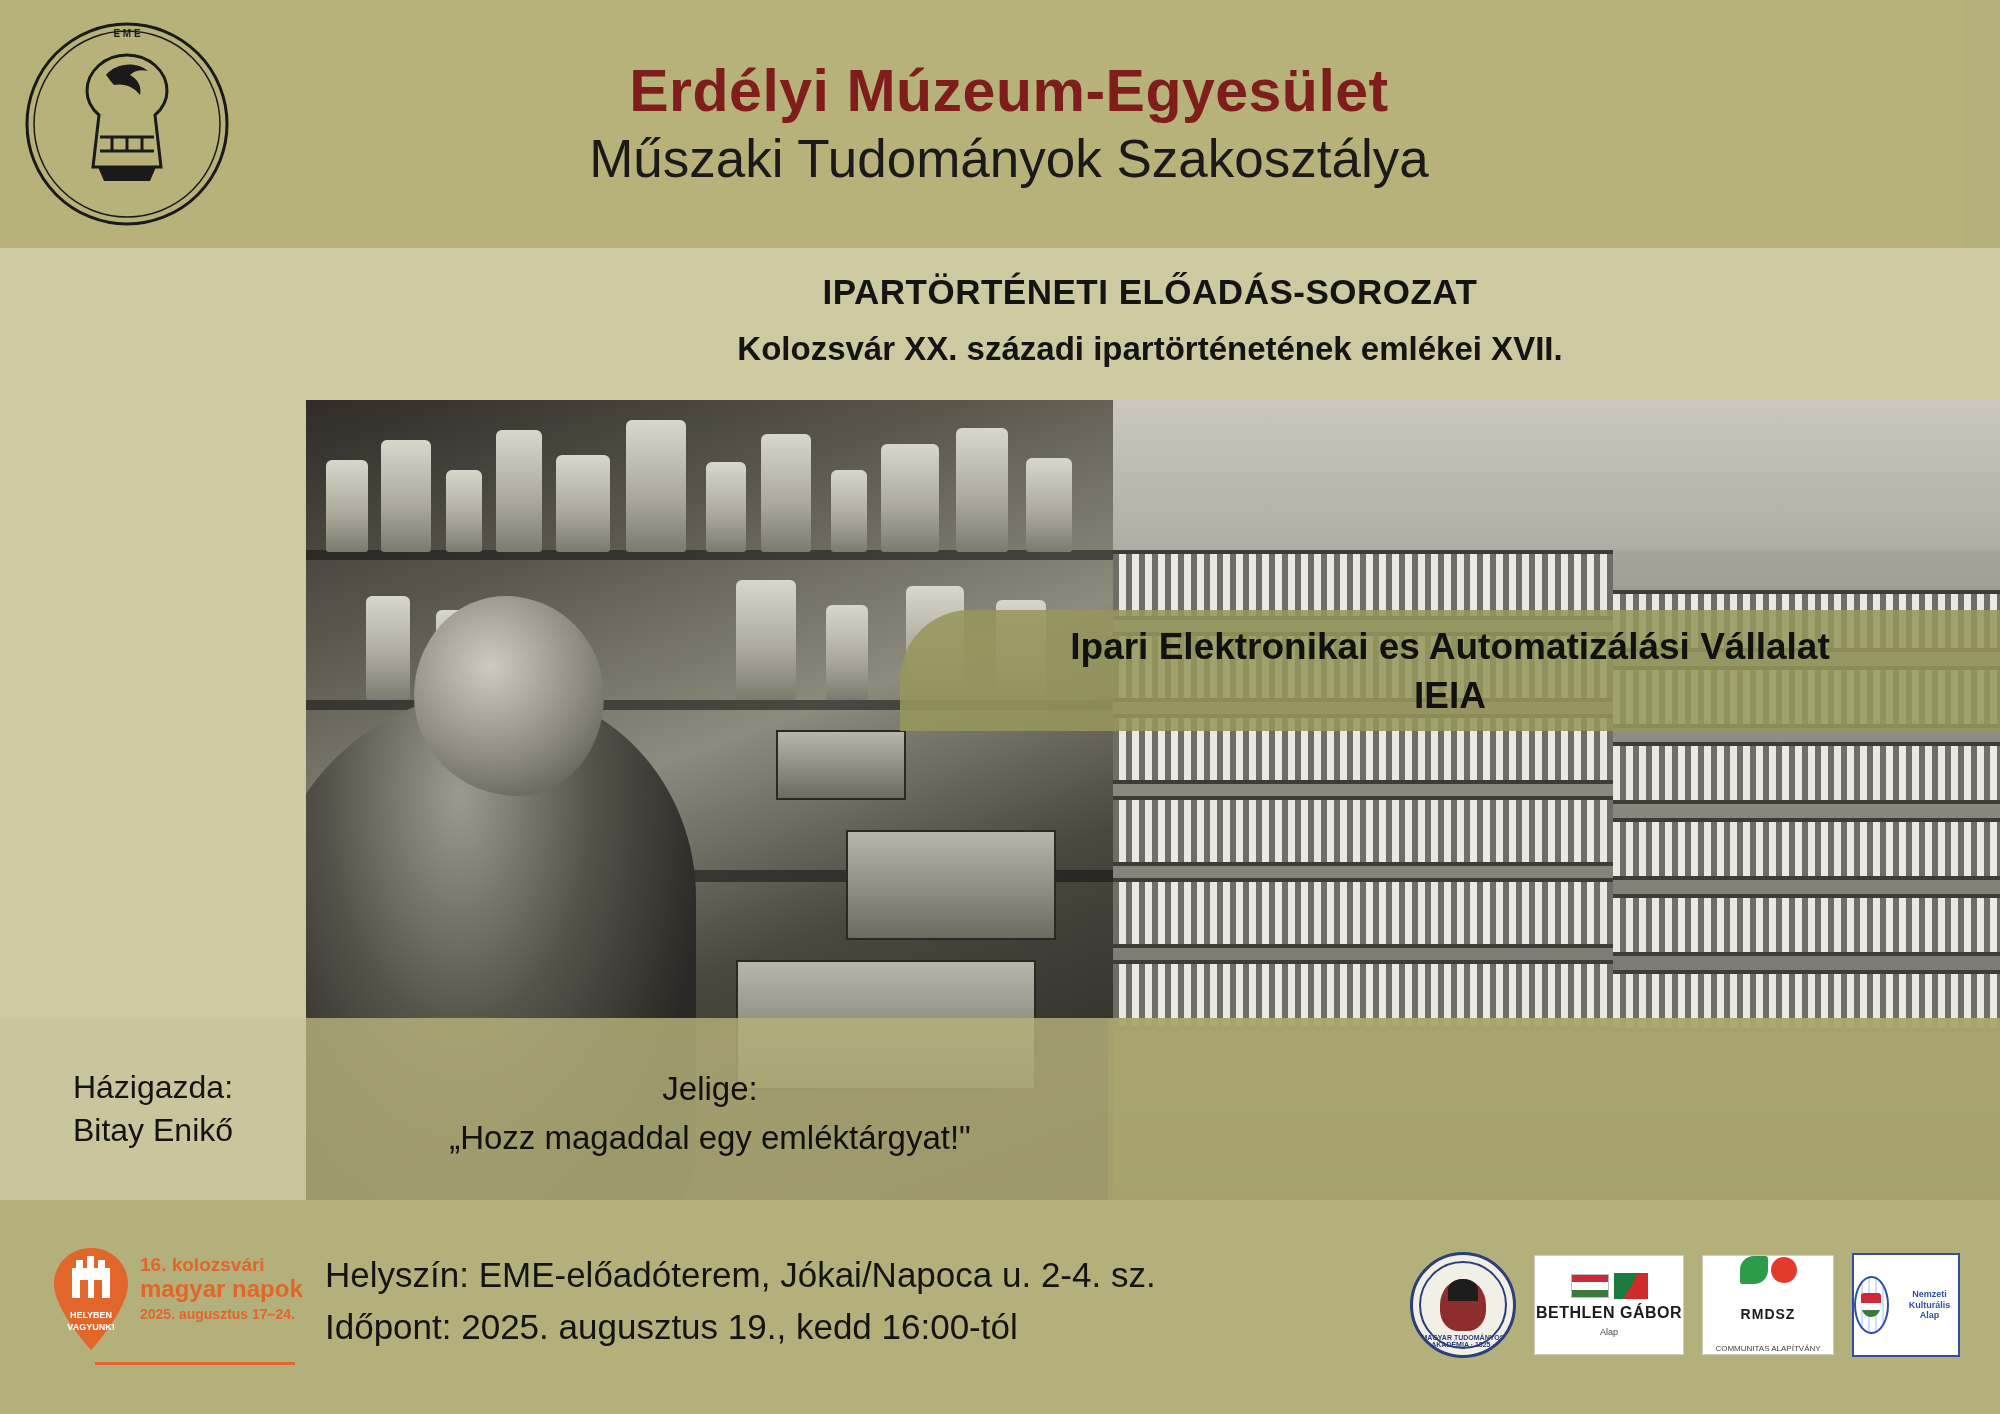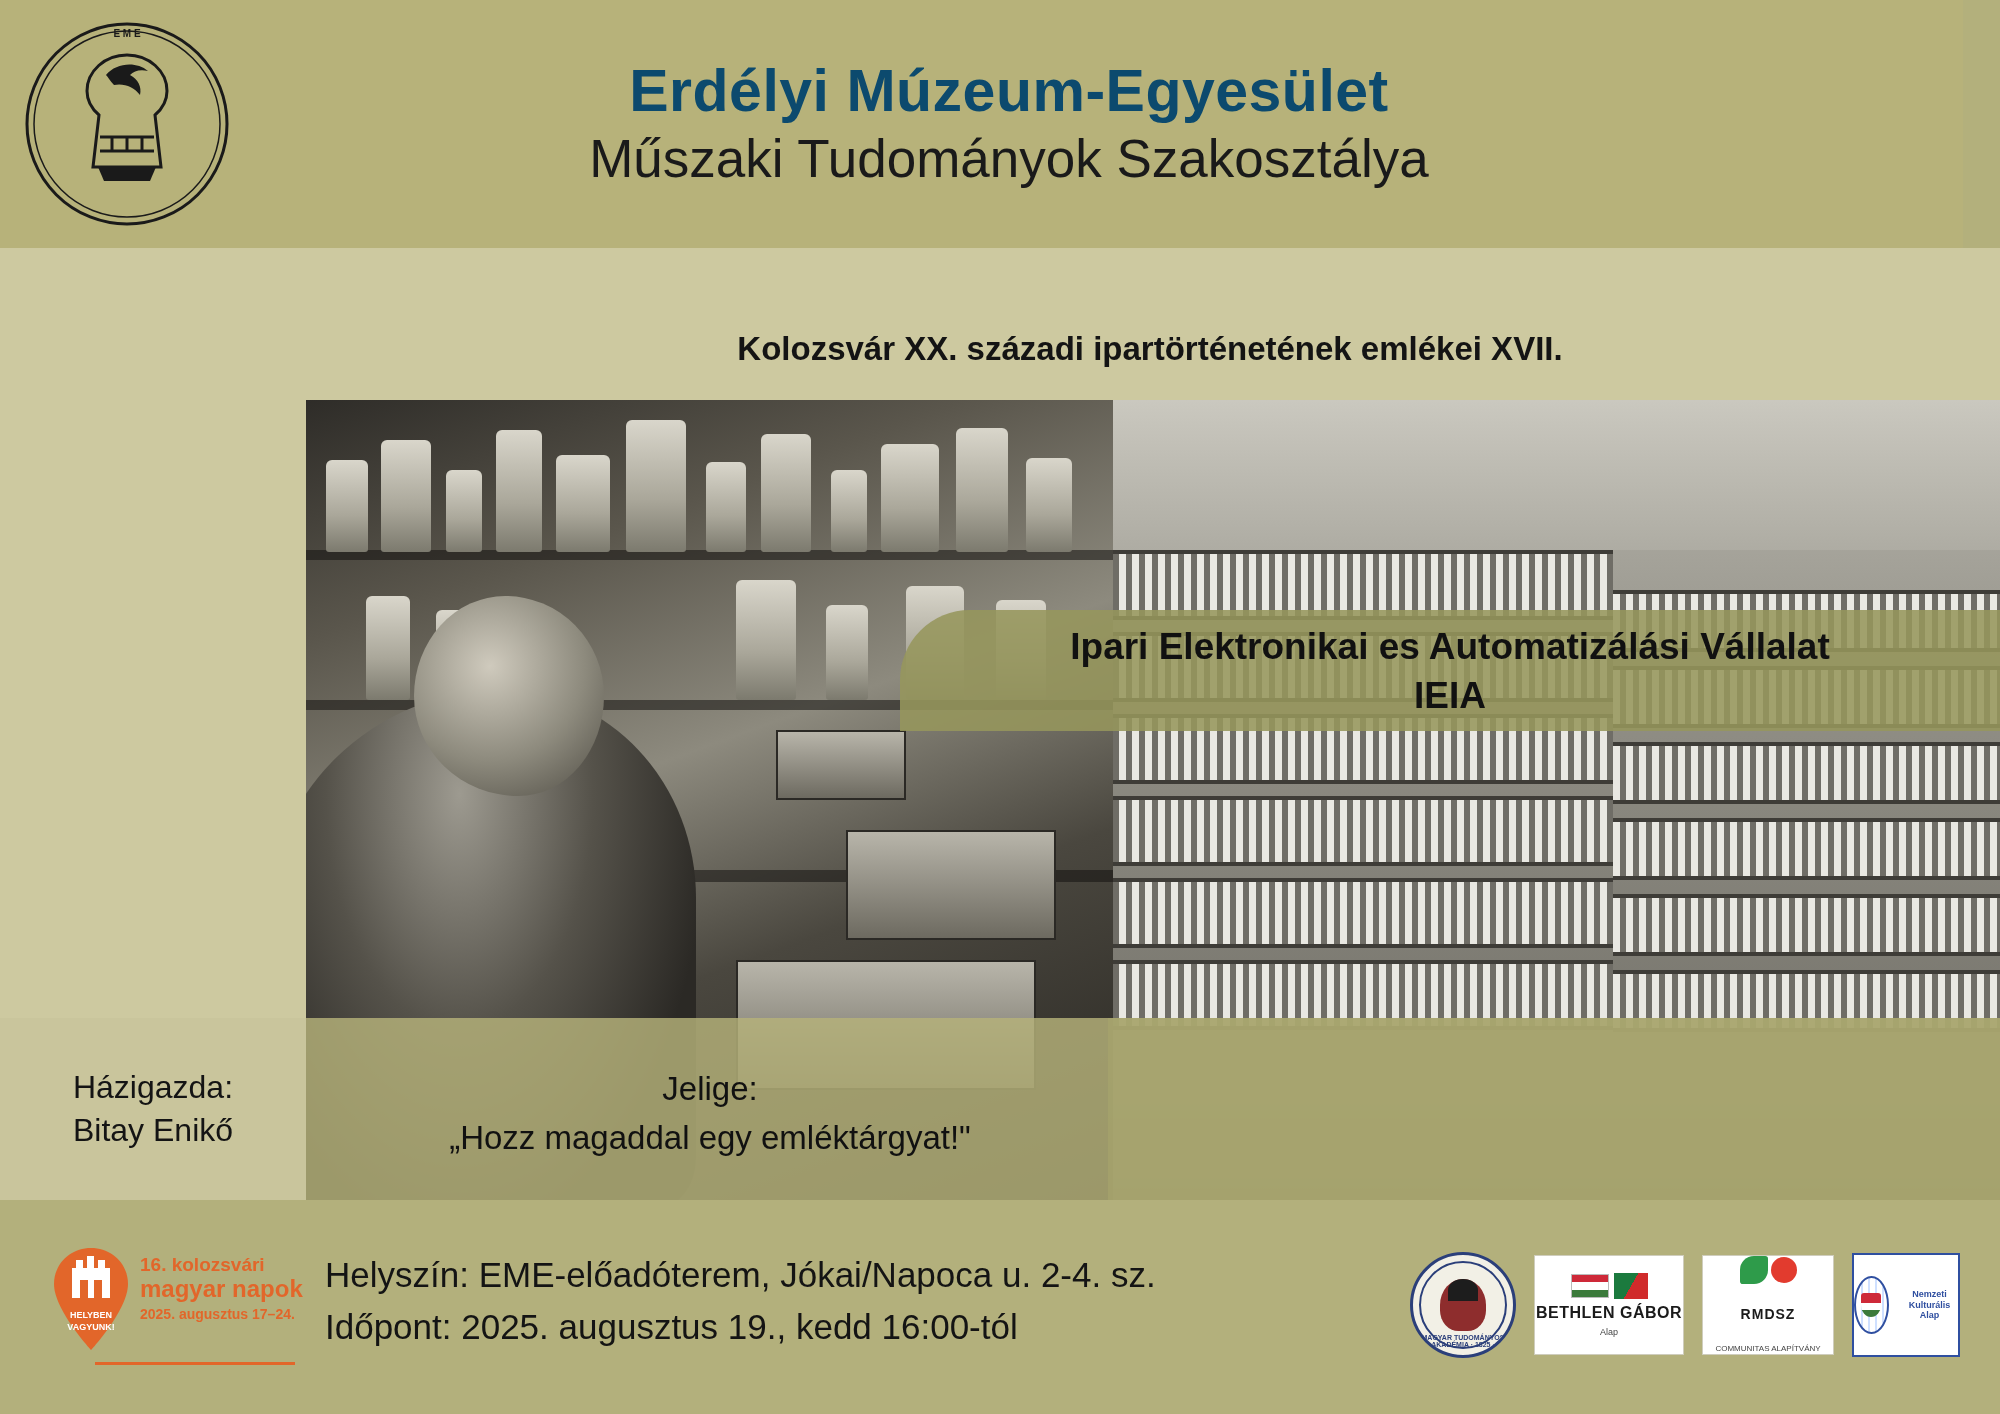--- a/index.html
+++ b/index.html
@@ -36,21 +36,21 @@
   }
   .crest svg { display: block; }
   .header-text {
     flex: 1 1 auto;
     text-align: center;
     padding-right: 180px;
   }
   .org-title {
     font-size: 59px;
     font-weight: bold;
-    color: #0c4a6e;
+    color: #7f1d1d;
     letter-spacing: 0.5px;
     line-height: 1.12;
   }
   .org-sub {
     font-size: 53px;
     font-weight: normal;
     color: #1a1a1a;
     line-height: 1.18;
     margin-top: 4px;
   }
@@ -441,20 +441,21 @@
       </svg>
     </div>
     <div class="header-text">
       <div class="org-title">Erdélyi Múzeum-Egyesület</div>
       <div class="org-sub">Műszaki Tudományok Szakosztálya</div>
     </div>
   </div>
 
   <div class="subhead-band"></div>
   <div class="left-col"></div>
+  <div class="series-title">IPARTÖRTÉNETI ELŐADÁS-SOROZAT</div>
   <div class="series-sub">Kolozsvár XX. századi ipartörténetének emlékei XVII.</div>
 
   <div class="photos">
 
     <div class="photo-left">
       <div class="pl-shelf" style="top:150px;height:10px;"></div>
       <div class="pl-shelf" style="top:300px;height:10px;"></div>
       <div class="pl-shelf" style="top:470px;height:12px;"></div>
       <div class="pl-bottle" style="left:20px;top:60px;width:42px;height:92px;"></div>
       <div class="pl-bottle" style="left:75px;top:40px;width:50px;height:112px;"></div>

